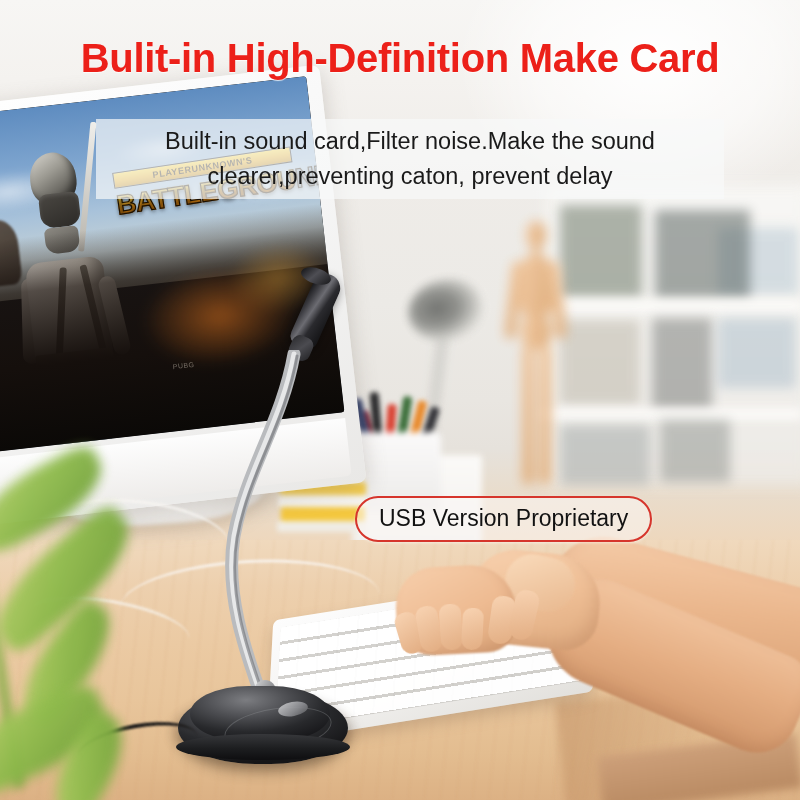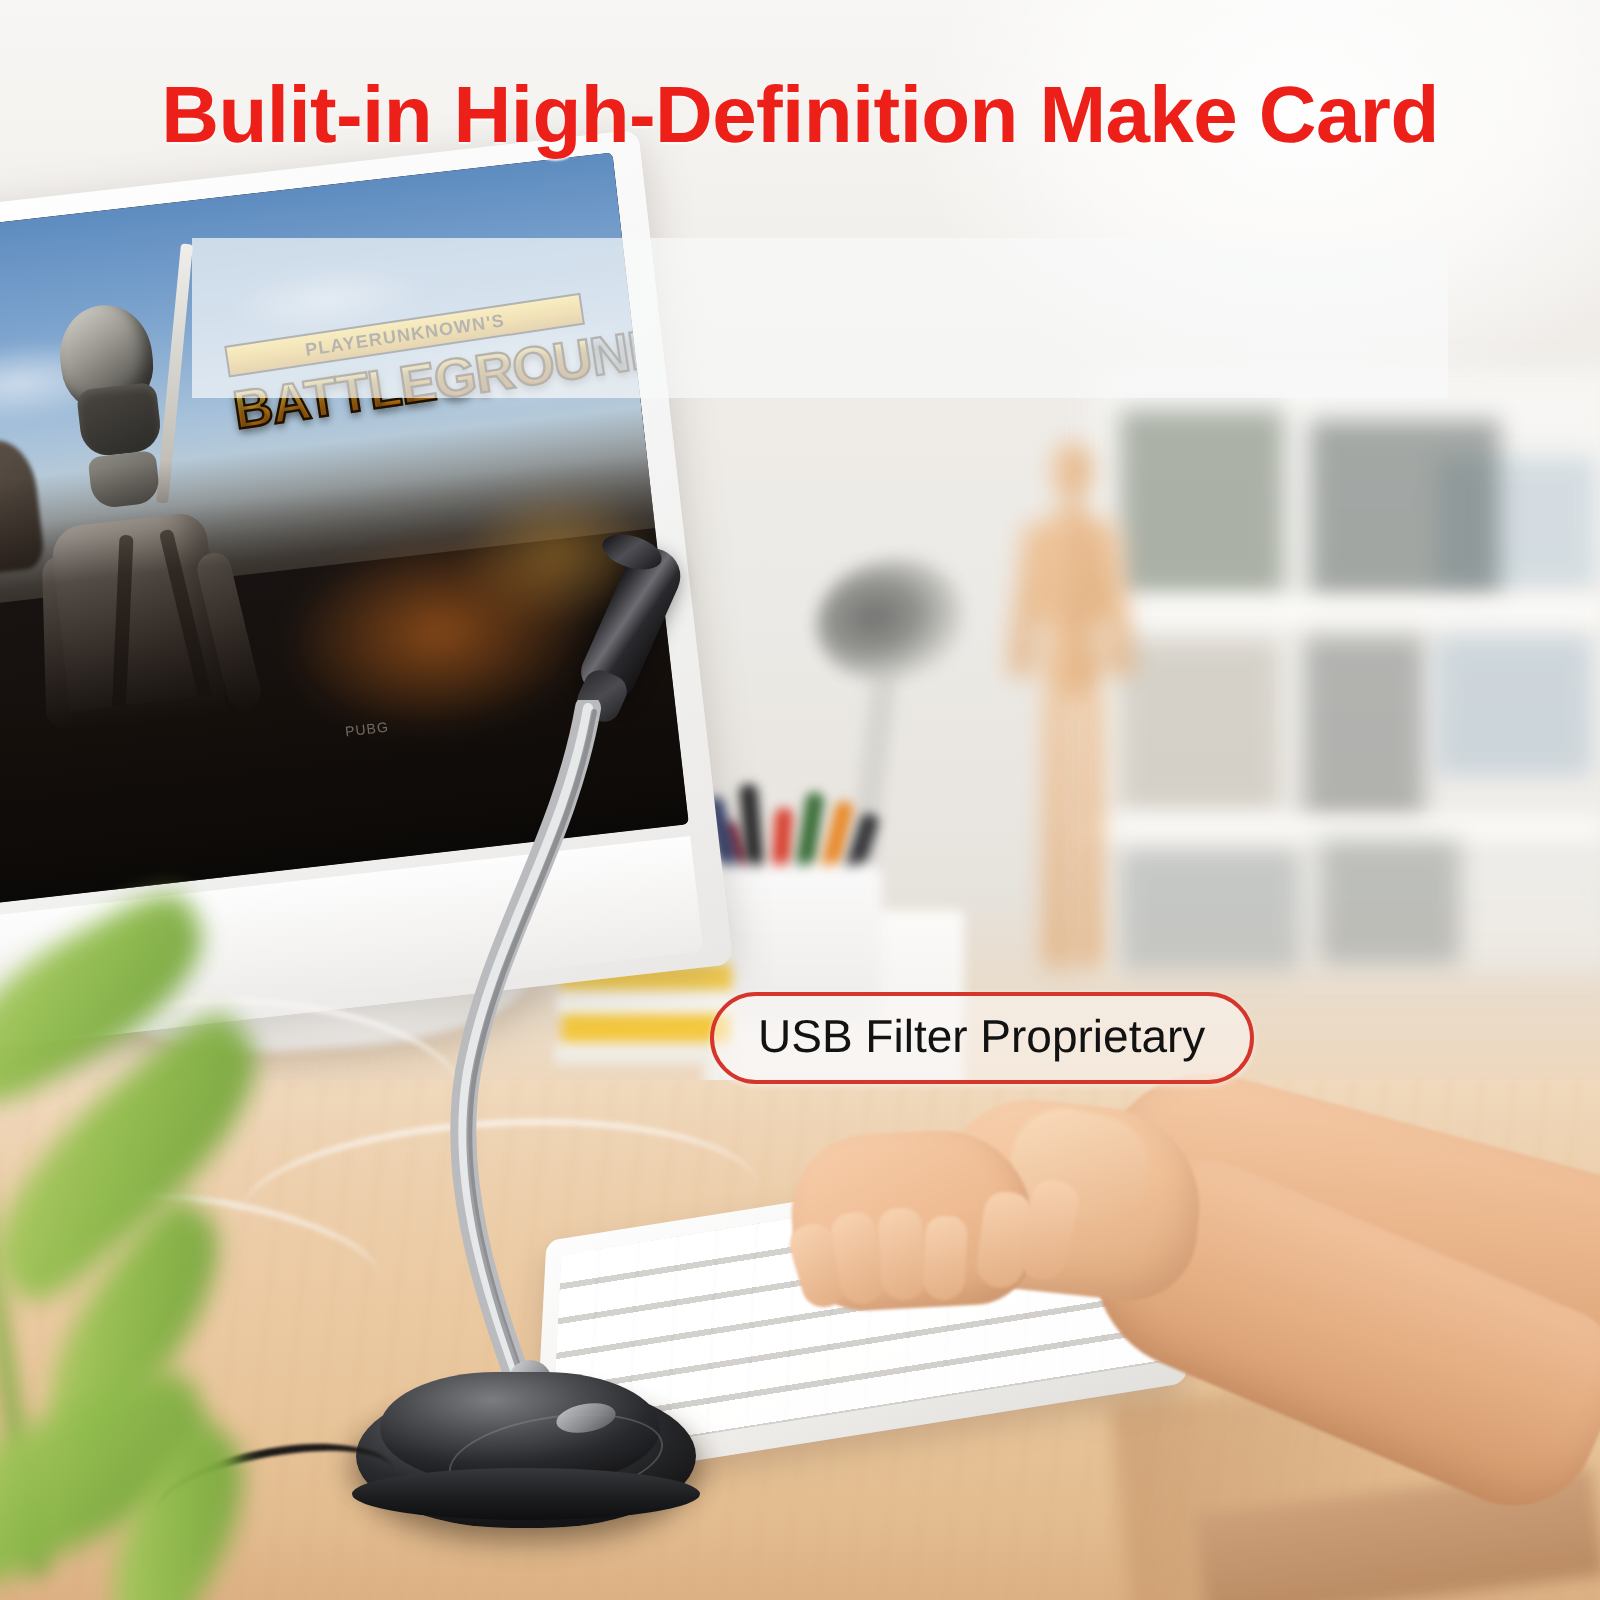--- a/index.html
+++ b/index.html
@@ -770,16 +770,20 @@
   <div class="leaf-stem"></div>
   <div class="leaf leaf-1"></div>
   <div class="leaf leaf-2"></div>
   <div class="leaf leaf-3"></div>
   <div class="leaf leaf-4"></div>
   <div class="leaf leaf-5"></div>
 
   <div class="headline">Bulit-in High-Definition Make Card</div>
 
   <div class="subtitle-band"></div>
-
-  <div class="badge">USB Filter Proprietary</div>
+  <div class="subtitle">
+    <div>Built-in sound card,Filter noise.Make the sound</div>
+    <div>clearer,preventing caton, prevent delay</div>
+  </div>
+
+  <div class="badge">USB Version Proprietary</div>
 
 </div>
 
 </body></html>

